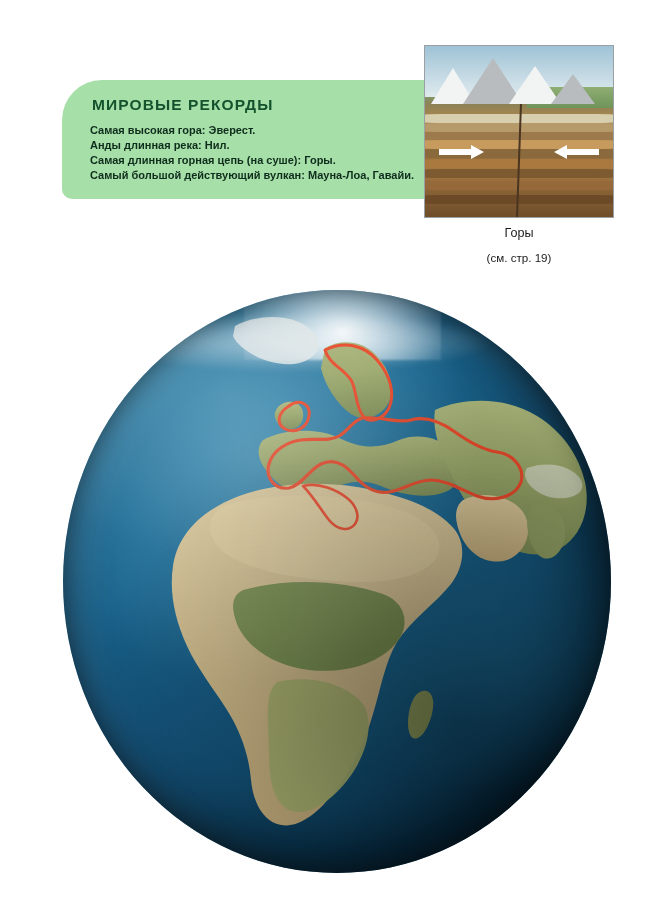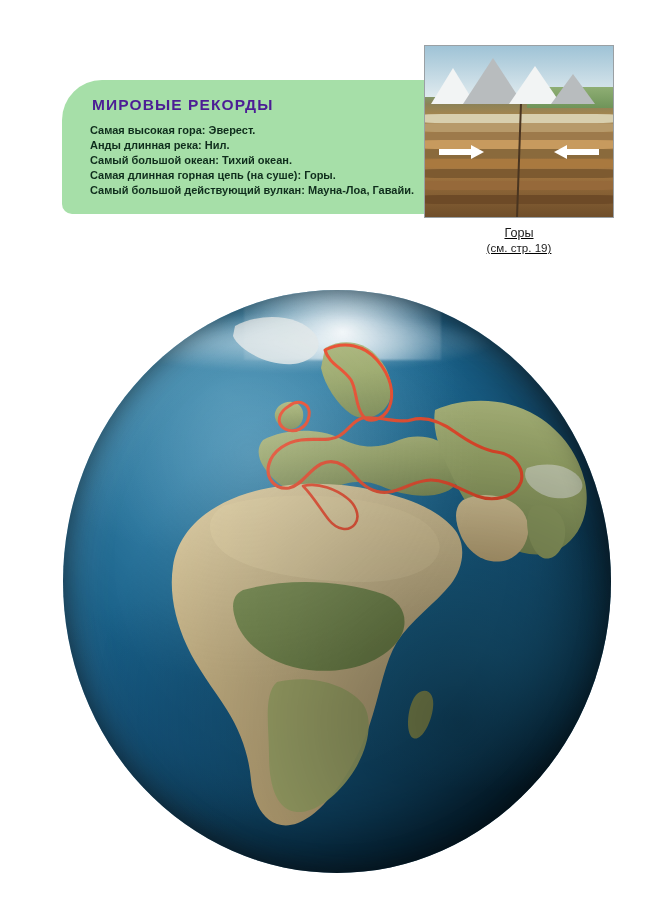--- a/index.html
+++ b/index.html
@@ -23,39 +23,38 @@
     width: 434px;
     padding: 14px 18px 16px 28px;
     box-sizing: border-box;
     background: #a6dfa8;
     border-radius: 40px 40px 40px 10px;
   }
   #records-title {
     font-size: 15.5px;
     font-weight: bold;
     letter-spacing: 1.1px;
-    color: #4c1d95;
+    color: #14532d;
     margin: 2px 0 9px 2px;
     font-family: "Liberation Sans", sans-serif;
   }
   .record-line {
     font-size: 11px;
     line-height: 15.1px;
     color: #0f2d1c;
     font-weight: bold;
     white-space: nowrap;
   }
 
   
   #mountain-figure {
     position: absolute;
     left: 424px;
     top: 45px;
     width: 190px;
-    text-decoration: underline;
   }
   #mountain-photo {
     width: 190px;
     height: 173px;
     border: 1px solid #9aa0a4;
     box-sizing: border-box;
     position: relative;
     overflow: hidden;
     background: linear-gradient(to bottom,
        #b9d4df 0%, #cfe0e4 14%, #9fb7a0 22%, #7f9d6d 28%,
@@ -123,21 +122,21 @@
     transform: translateX(-1px) rotate(2deg);
   }
   #mountain-caption {
     text-align: center;
     margin-top: 8px;
     font-size: 12.6px;
     color: #1b1b1b;
   }
   #mountain-subcaption {
     text-align: center;
-    margin-top: 1px;
+    margin-top: 11px;
     font-size: 11.6px;
     color: #1b1b1b;
   }
 
   
   #globe-wrap {
     position: absolute;
     left: 63px;
     top: 290px;
     width: 548px;
@@ -195,21 +194,20 @@
     pointer-events: none;
   }
 </style>
 </head>
 <body>
 
 <div id="records-callout">
   <div id="records-title">МИРОВЫЕ РЕКОРДЫ</div>
   <div class="record-line">Самая высокая гора: Эверест.</div>
   <div class="record-line">Анды длинная река: Нил.</div>
-  <div class="record-line">Самый большой океан: Тихий океан.</div>
   <div class="record-line">Самая длинная горная цепь (на суше): Горы.</div>
   <div class="record-line">Самый большой действующий вулкан: Мауна-Лоа, Гавайи.</div>
 </div>
 
 <div id="mountain-figure">
   <div id="mountain-photo">
     <div id="mt-sky"></div>
     <div id="mt-plain"></div>
 
     <div class="peak" style="left:6px; top:22px; border-left-width:22px; border-right-width:22px; border-bottom-width:36px;"></div>

